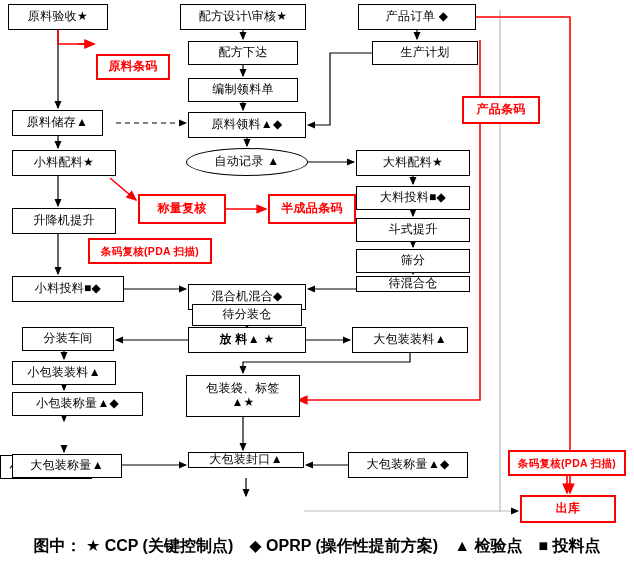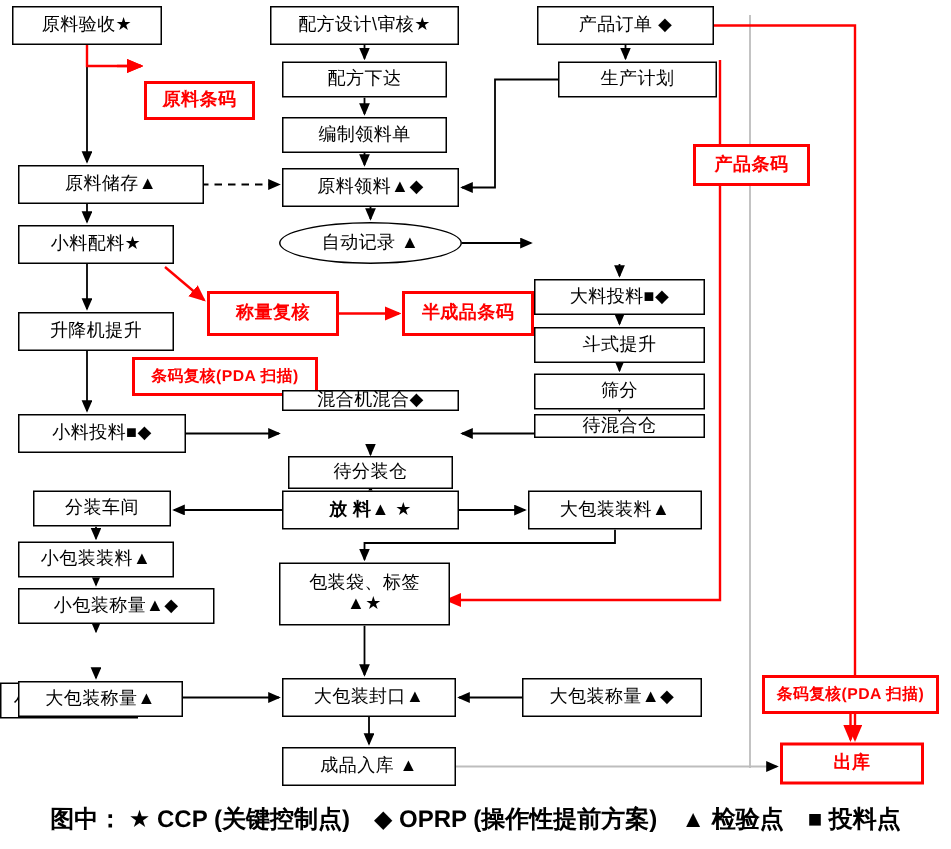--- a/index.html
+++ b/index.html
@@ -152,44 +152,44 @@
   </svg>
 
   <div class="node" style="left:8px;top:4px;width:100px;height:26px;">原料验收★</div>
   <div class="node" style="left:358px;top:4px;width:118px;height:26px;">产品订单 ◆</div>
   <div class="node" style="left:180px;top:4px;width:126px;height:26px;">配方设计\审核★</div>
   <div class="node red" style="left:96px;top:54px;width:74px;height:26px;">原料条码</div>
   <div class="node" style="left:188px;top:41px;width:110px;height:24px;">配方下达</div>
   <div class="node" style="left:372px;top:41px;width:106px;height:24px;">生产计划</div>
   <div class="node" style="left:188px;top:78px;width:110px;height:24px;">编制领料单</div>
   <div class="node red" style="left:462px;top:96px;width:78px;height:28px;">产品条码</div>
-  <div class="node" style="left:12px;top:110px;width:124px;height:26px;">原料储存▲</div>
+  <div class="node" style="left:12px;top:110px;width:91px;height:26px;">原料储存▲</div>
   <div class="node" style="left:188px;top:112px;width:118px;height:26px;">原料领料▲◆</div>
   <div class="node" style="left:12px;top:150px;width:104px;height:26px;">小料配料★</div>
   <div class="node ellipse" style="left:186px;top:148px;width:122px;height:28px;">自动记录 ▲</div>
+  <div class="node" style="left:356px;top:150px;width:114px;height:26px;">大料配料★</div>
   <div class="node" style="left:356px;top:186px;width:114px;height:24px;">大料投料■◆</div>
   <div class="node red" style="left:138px;top:194px;width:88px;height:30px;">称量复核</div>
   <div class="node red" style="left:268px;top:194px;width:88px;height:30px;">半成品条码</div>
   <div class="node" style="left:12px;top:208px;width:104px;height:26px;">升降机提升</div>
   <div class="node" style="left:356px;top:218px;width:114px;height:24px;">斗式提升</div>
   <div class="node red" style="left:88px;top:238px;width:124px;height:26px;font-size:10.5px;">条码复核(PDA 扫描)</div>
   <div class="node" style="left:356px;top:249px;width:114px;height:24px;">筛分</div>
   <div class="node" style="left:12px;top:276px;width:112px;height:26px;">小料投料■◆</div>
-  <div class="node" style="left:188px;top:260px;width:118px;height:14px;">混合机混合◆</div>
+  <div class="node" style="left:188px;top:284px;width:118px;height:26px;">混合机混合◆</div>
   <div class="node" style="left:356px;top:276px;width:114px;height:16px;text-align:right;">待混合仓</div>
   <div class="node" style="left:192px;top:304px;width:110px;height:22px;">待分装仓</div>
   <div class="node" style="left:22px;top:327px;width:92px;height:24px;">分装车间</div>
   <div class="node" style="left:188px;top:327px;width:118px;height:26px;font-weight:bold;">放 料▲ ★</div>
   <div class="node" style="left:352px;top:327px;width:116px;height:26px;">大包装装料▲</div>
   <div class="node" style="left:12px;top:361px;width:104px;height:24px;">小包装装料▲</div>
   <div class="node" style="left:186px;top:375px;width:114px;height:42px;">包装袋、标签
 ▲★</div>
   <div class="node" style="left:12px;top:392px;width:131px;height:24px;">小包装称量▲◆</div>
   <div class="node" style="left:0;top:423px;width:92px;height:24px;margin-top:32px;">小包装封口▲</div>
   <div class="node" style="left:12px;top:454px;width:110px;height:24px;">大包装称量▲</div>
-  <div class="node" style="left:188px;top:452px;width:116px;height:26px;">大包装封口▲</div>
+  <div class="node" style="left:188px;top:452px;width:116px;height:16px;">大包装封口▲</div>
   <div class="node" style="left:348px;top:452px;width:120px;height:26px;">大包装称量▲◆</div>
   <div class="node red" style="left:508px;top:450px;width:118px;height:26px;font-size:10.5px;">条码复核(PDA 扫描)</div>
-  <div class="node" style="left:188px;top:498px;width:116px;height:26px;">成品入库 ▲</div>
   <div class="node red" style="left:520px;top:495px;width:96px;height:28px;">出库</div>
 
   <div class="legend">图中： ★ CCP (关键控制点)　◆ OPRP (操作性提前方案)　▲ 检验点　■ 投料点</div>
 </div>
 
 </body></html>

